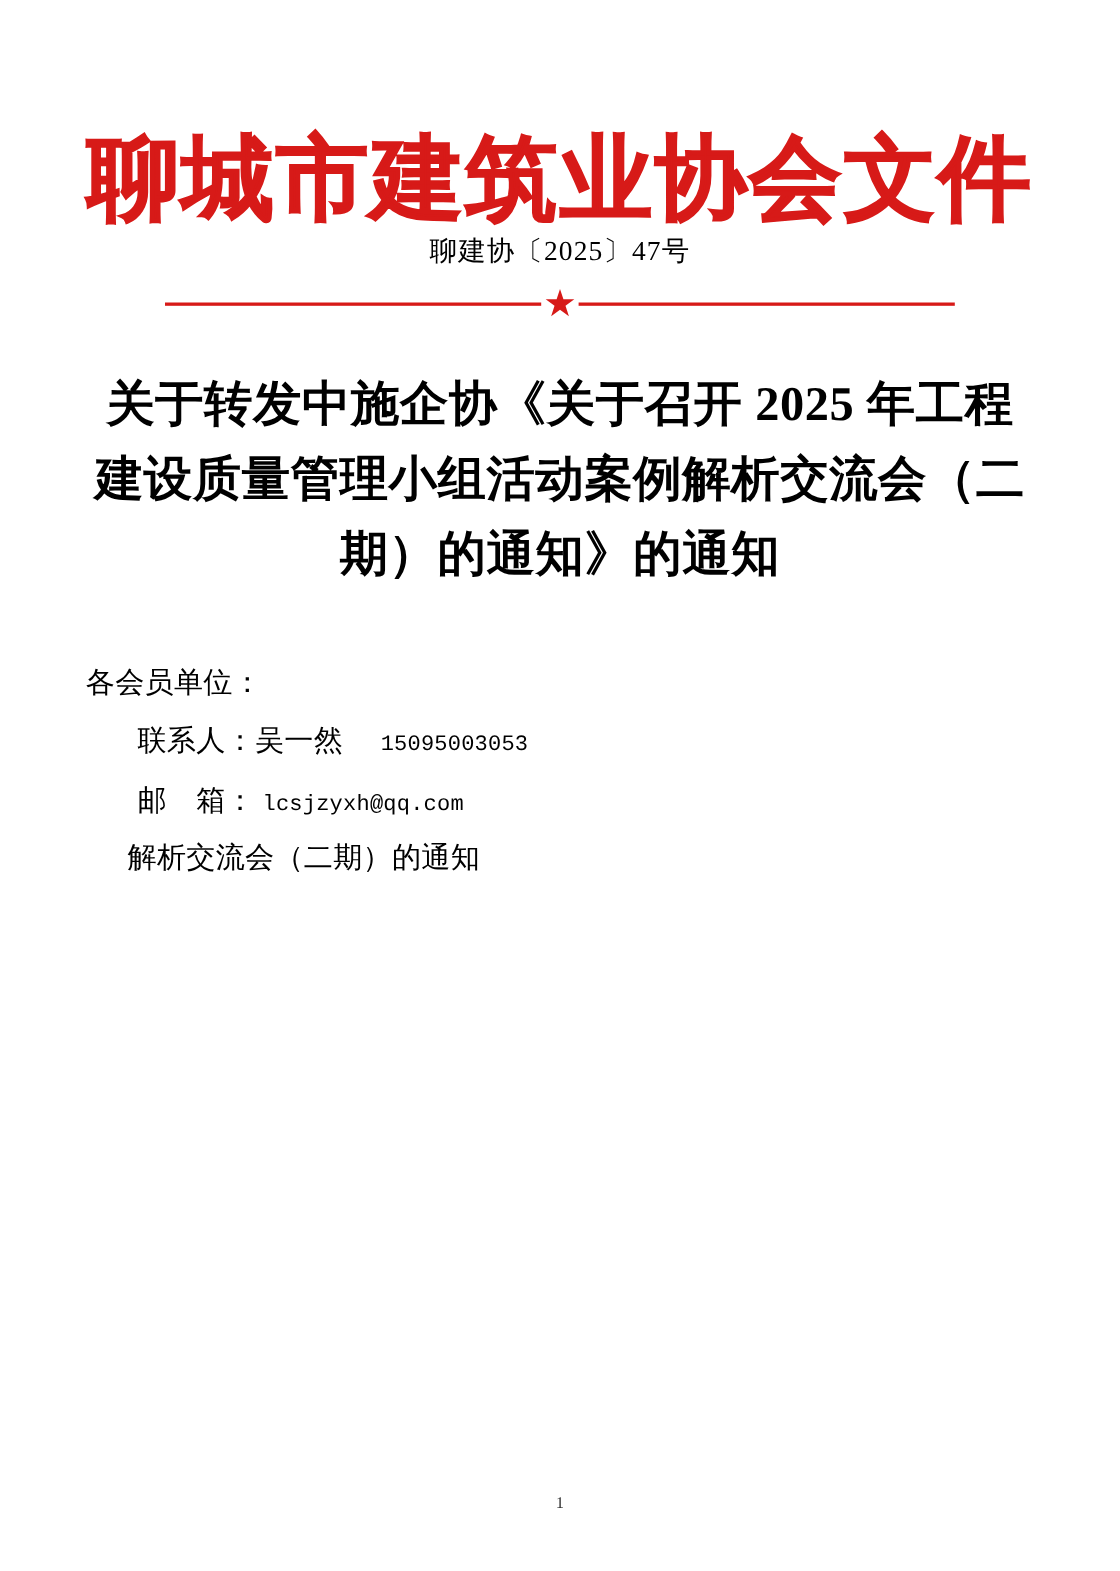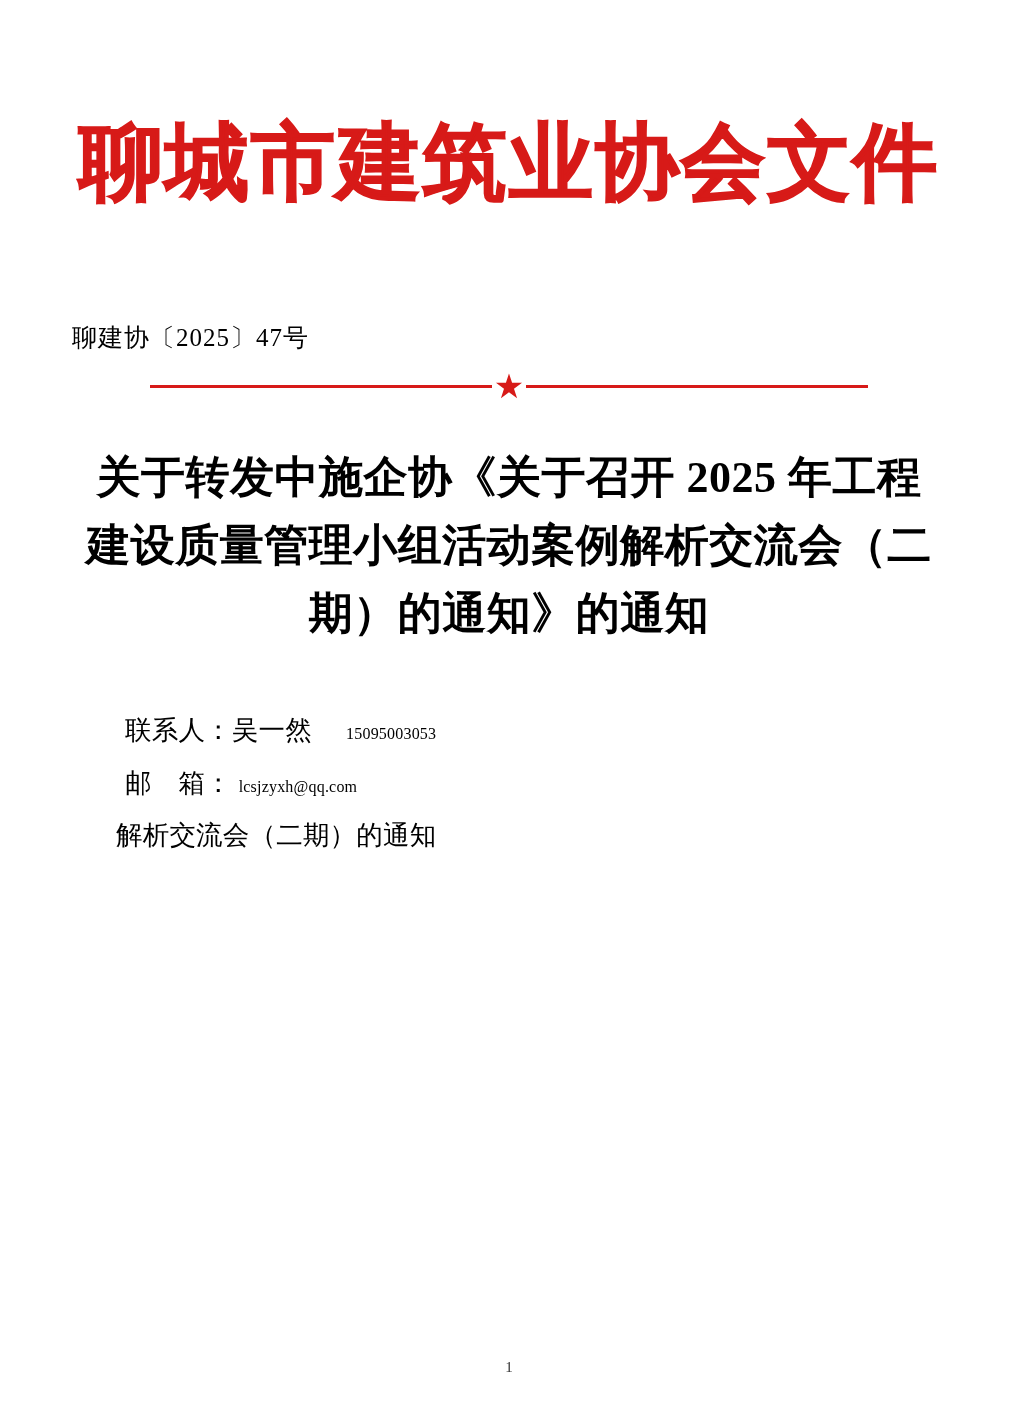--- a/index.html
+++ b/index.html
@@ -30,22 +30,21 @@
     color: #d71a18;
     font-family: "DejaVu Serif", serif;
     font-weight: bold;
     font-size: 84px;
     letter-spacing: 2px;
     line-height: 1.18;
     white-space: nowrap;
     -webkit-text-stroke: 1.5px #d71a18;
   }
   .doc-number {
-    text-align: left;
-    margin-top: 110px;
+    text-align: center;
     font-size: 25px;
     font-family: "Liberation Serif", serif;
     letter-spacing: 1px;
   }
   .red-rule-wrap {
     position: relative;
     margin-top: 16px;
     height: 34px;
   }
   .red-rule {
@@ -96,22 +95,22 @@
   .contact-line {
     text-indent: 2em;
     margin-top: 2px;
   }
   .attach-cont {
     text-indent: 0;
     margin-top: 0;
     margin-left: 44px;
   }
   .mono {
-    font-family: Liberation Serif, serif;
-    font-size: 16px;
+    font-family: Liberation Mono, monospace;
+    font-size: 20px;
   }
   .page-number {
     position: absolute;
     bottom: 52px;
     left: 0;
     width: 100%;
     text-align: center;
     font-size: 15px;
     color: #333333;
   }
@@ -129,20 +128,21 @@
 
   <div class="red-rule-wrap">
     <div class="red-rule"></div>
     <div class="red-star">★</div>
   </div>
 
   <div class="doc-title">关于转发中施企协《关于召开 2025 年工程建设质量管理小组活动案例解析交流会（二期）的通知》的通知</div>
 
   <div class="body-text">
 
+    <div class="salutation">各会员单位：</div>
 
 
     <div class="contact-line">
       <span>联系人：吴一然</span>
       <span>&nbsp;&nbsp;&nbsp;</span>
       <span class="mono">15095003053</span>
     </div>
 
     <div class="contact-line">
       <span>邮　箱：</span>

